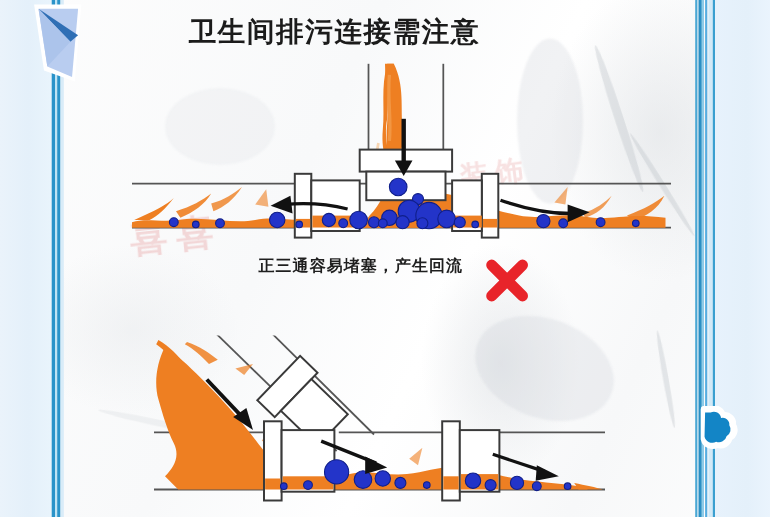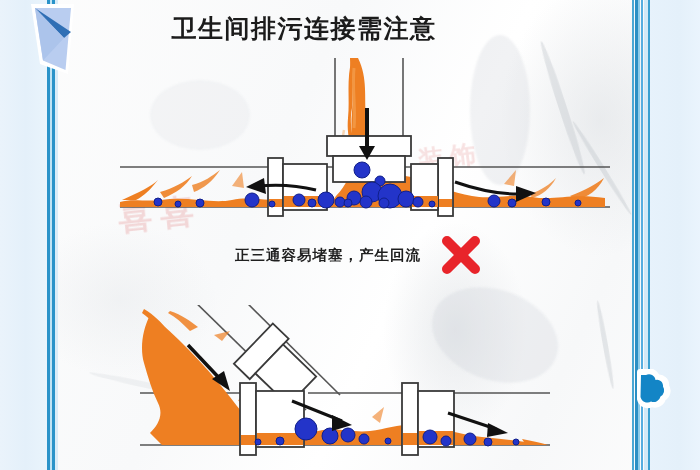--- a/index.html
+++ b/index.html
@@ -32,21 +32,21 @@
 
   .puzzle{position:absolute;left:634px;top:369px;width:40px;height:46px;}
 
   
   .title{
     position:absolute;left:0;top:12px;width:608px;text-align:center;
     font-size:25px;font-weight:bold;color:#1b1b1b;letter-spacing:1.5px;
     font-family:"DejaVu Sans","Liberation Sans",sans-serif;
   }
   .caption{
-    position:absolute;left:0;top:246px;width:700px;text-align:center;
+    position:absolute;left:0;top:232px;width:700px;text-align:center;
     font-size:14.5px;font-weight:bold;color:#1f1f1f;letter-spacing:1px;
     font-family:"DejaVu Sans","Liberation Sans",sans-serif;
   }
   .caption span{display:inline-block;transform:translateX(-22px);}
 
   .wm{position:absolute;color:#e8a0a0;font-weight:bold;
       font-family:"DejaVu Serif","Liberation Serif",serif;
       opacity:.38;filter:blur(.7px);pointer-events:none;user-select:none;}
   .wm-a{left:118px;top:192px;font-size:34px;letter-spacing:8px;transform:rotate(-6deg);}
   .wm-b{left:418px;top:140px;font-size:26px;letter-spacing:6px;transform:rotate(-7deg);opacity:.3;}

